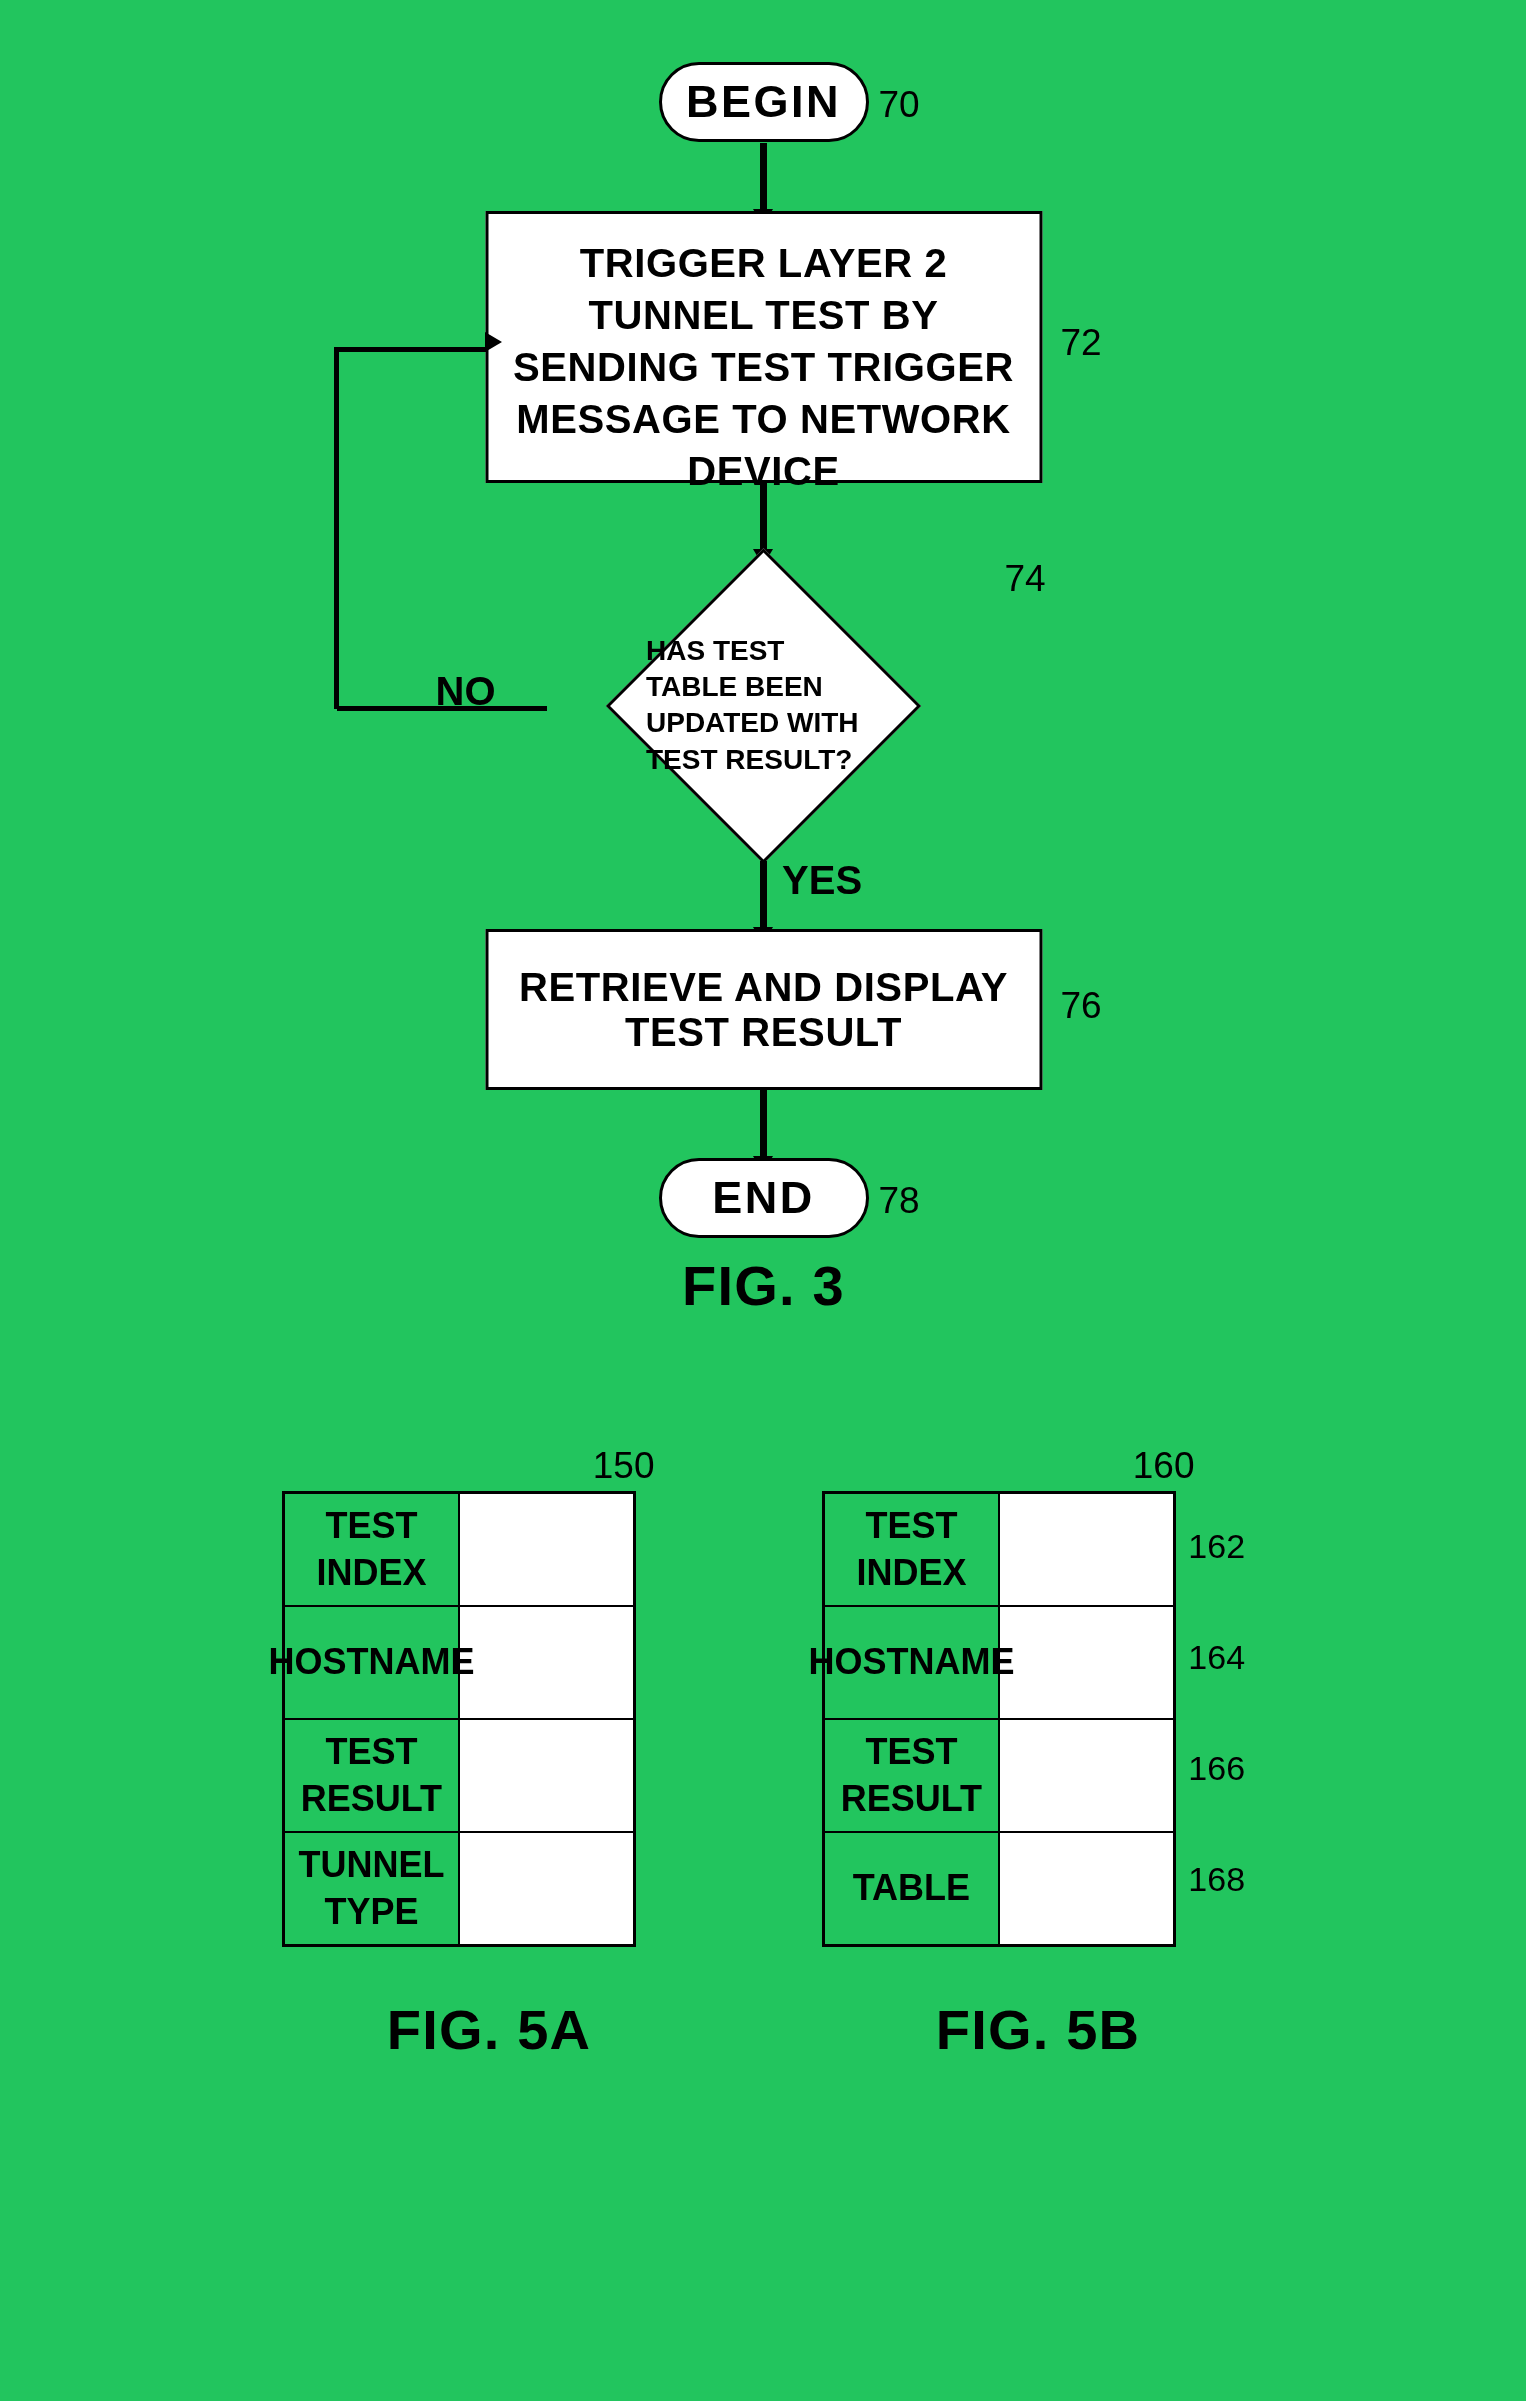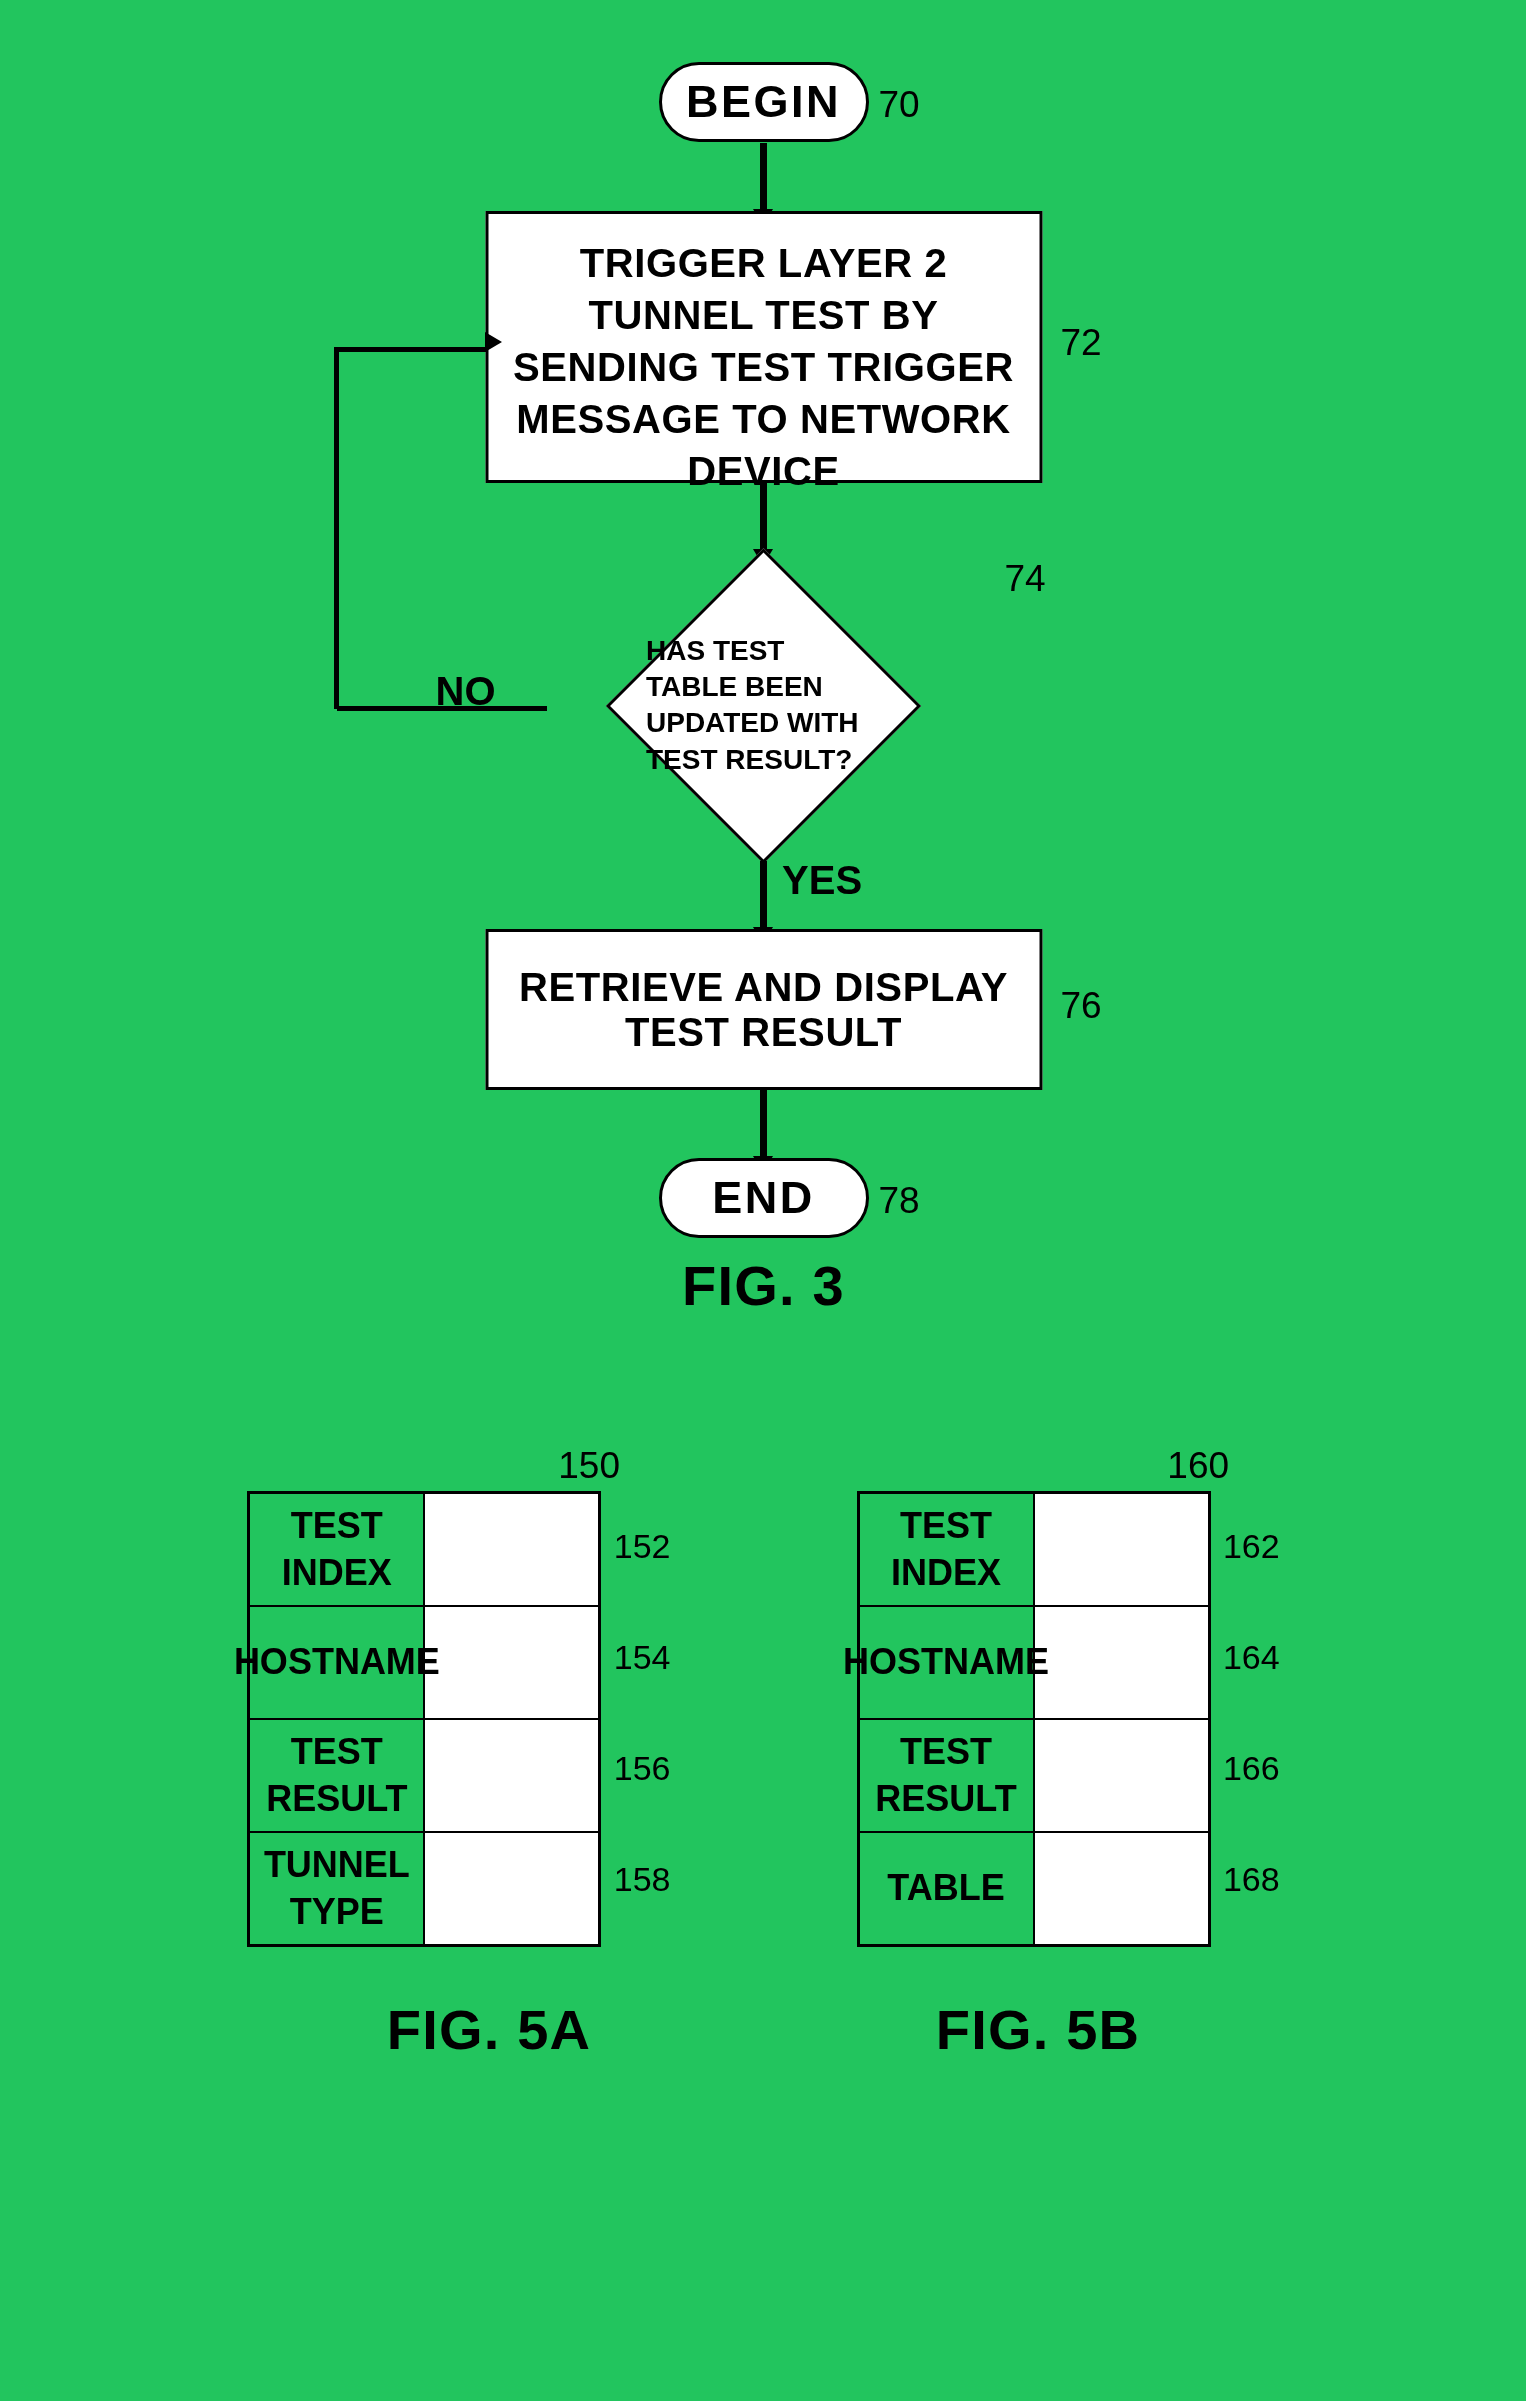--- a/index.html
+++ b/index.html
@@ -530,26 +530,20 @@
                     <div class="cell-label">TUNNEL TYPE</div>
                   </td>
                   <td>
                     <div class="cell-value"></div>
                   </td>
                 </tr>
               </tbody>
             </table>
           </div>
 
-          <div class="refs-column">
-            <div class="row-ref">152</div>
-            <div class="row-ref">154</div>
-            <div class="row-ref">156</div>
-            <div class="row-ref">158</div>
-          </div>
         </div>
       </div>
 
       <div class="table-container">
         <div class="table-wrapper">
           <div style="position:relative;">
             <div style="position:absolute; top:-46px; right:-18.6px; font-size:37px;">160</div>
             <table class="data-table">
               <tbody>
                 <tr>

